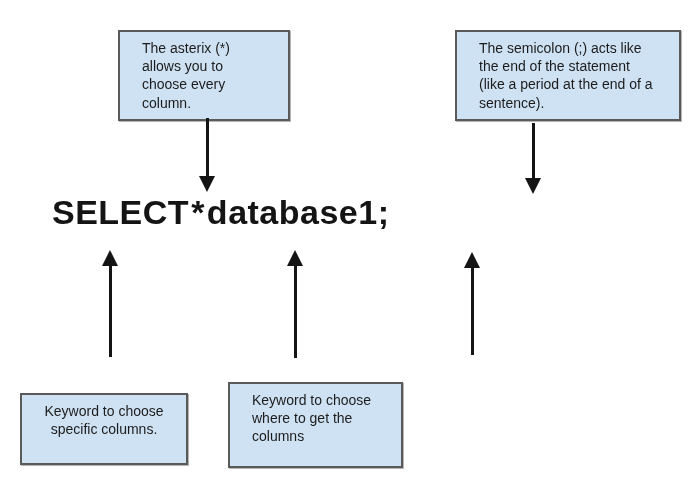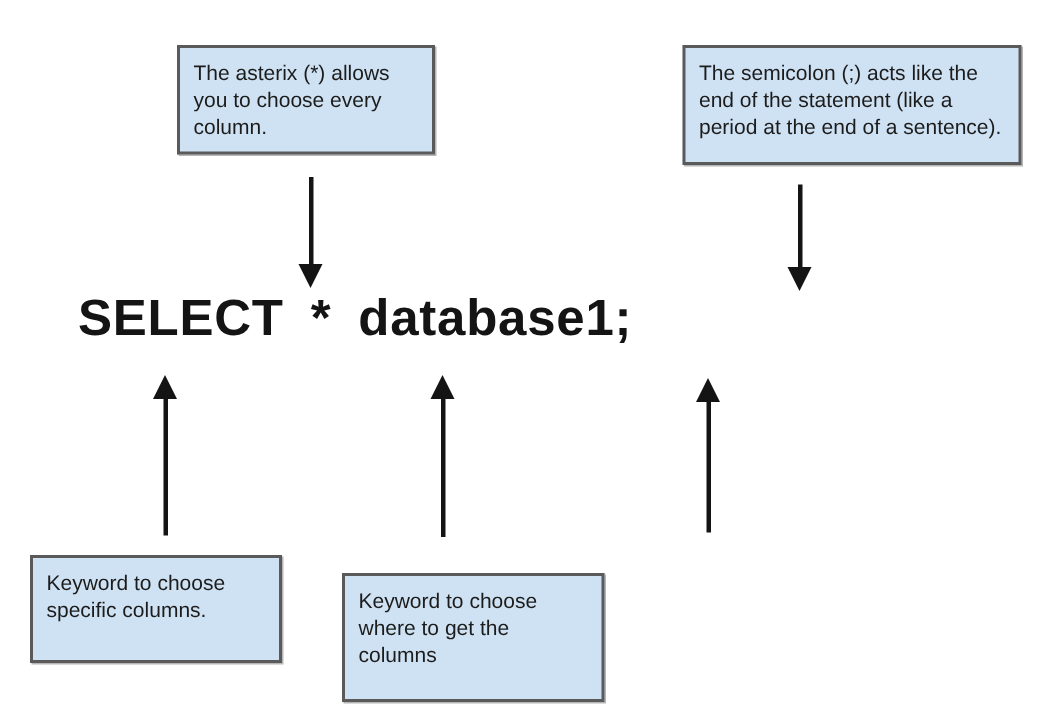--- a/index.html
+++ b/index.html
@@ -17,35 +17,35 @@
   }
   .callout {
     position: absolute;
     box-sizing: border-box;
     background: #cfe2f3;
     border: 2px solid #5a5a5a;
     box-shadow: 1px 1px 0 rgba(90,90,90,0.45);
     color: #1c1c1c;
     font-size: 14px;
     line-height: 1.3;
-    padding: 7px 9px;
+    padding: 7px 22px;
   }
   .callout-asterisk   { left: 118px; top: 30px;  width: 172px; min-height: 73px; }
   .callout-semicolon  { left: 455px; top: 30px;  width: 226px; min-height: 80px; }
-  .callout-select     { left: 20px;  top: 370px; width: 168px; min-height: 72px; }
+  .callout-select     { left: 20px;  top: 393px; width: 168px; min-height: 72px; text-align: center; }
   .callout-from       { left: 228px; top: 382px; width: 175px; min-height: 86px; }
   .callout-table      { left: 422px; top: 380px; width: 178px; min-height: 80px; }
 
   .statement {
     position: absolute;
     left: 52px;
     top: 193px;
     display: flex;
     align-items: baseline;
-    column-gap: 18px;
+    column-gap: 2px;
     font-size: 34px;
     font-weight: 700;
     letter-spacing: 0.5px;
     color: #141414;
     white-space: nowrap;
   }
 
   
   .arrow {
     position: absolute;

